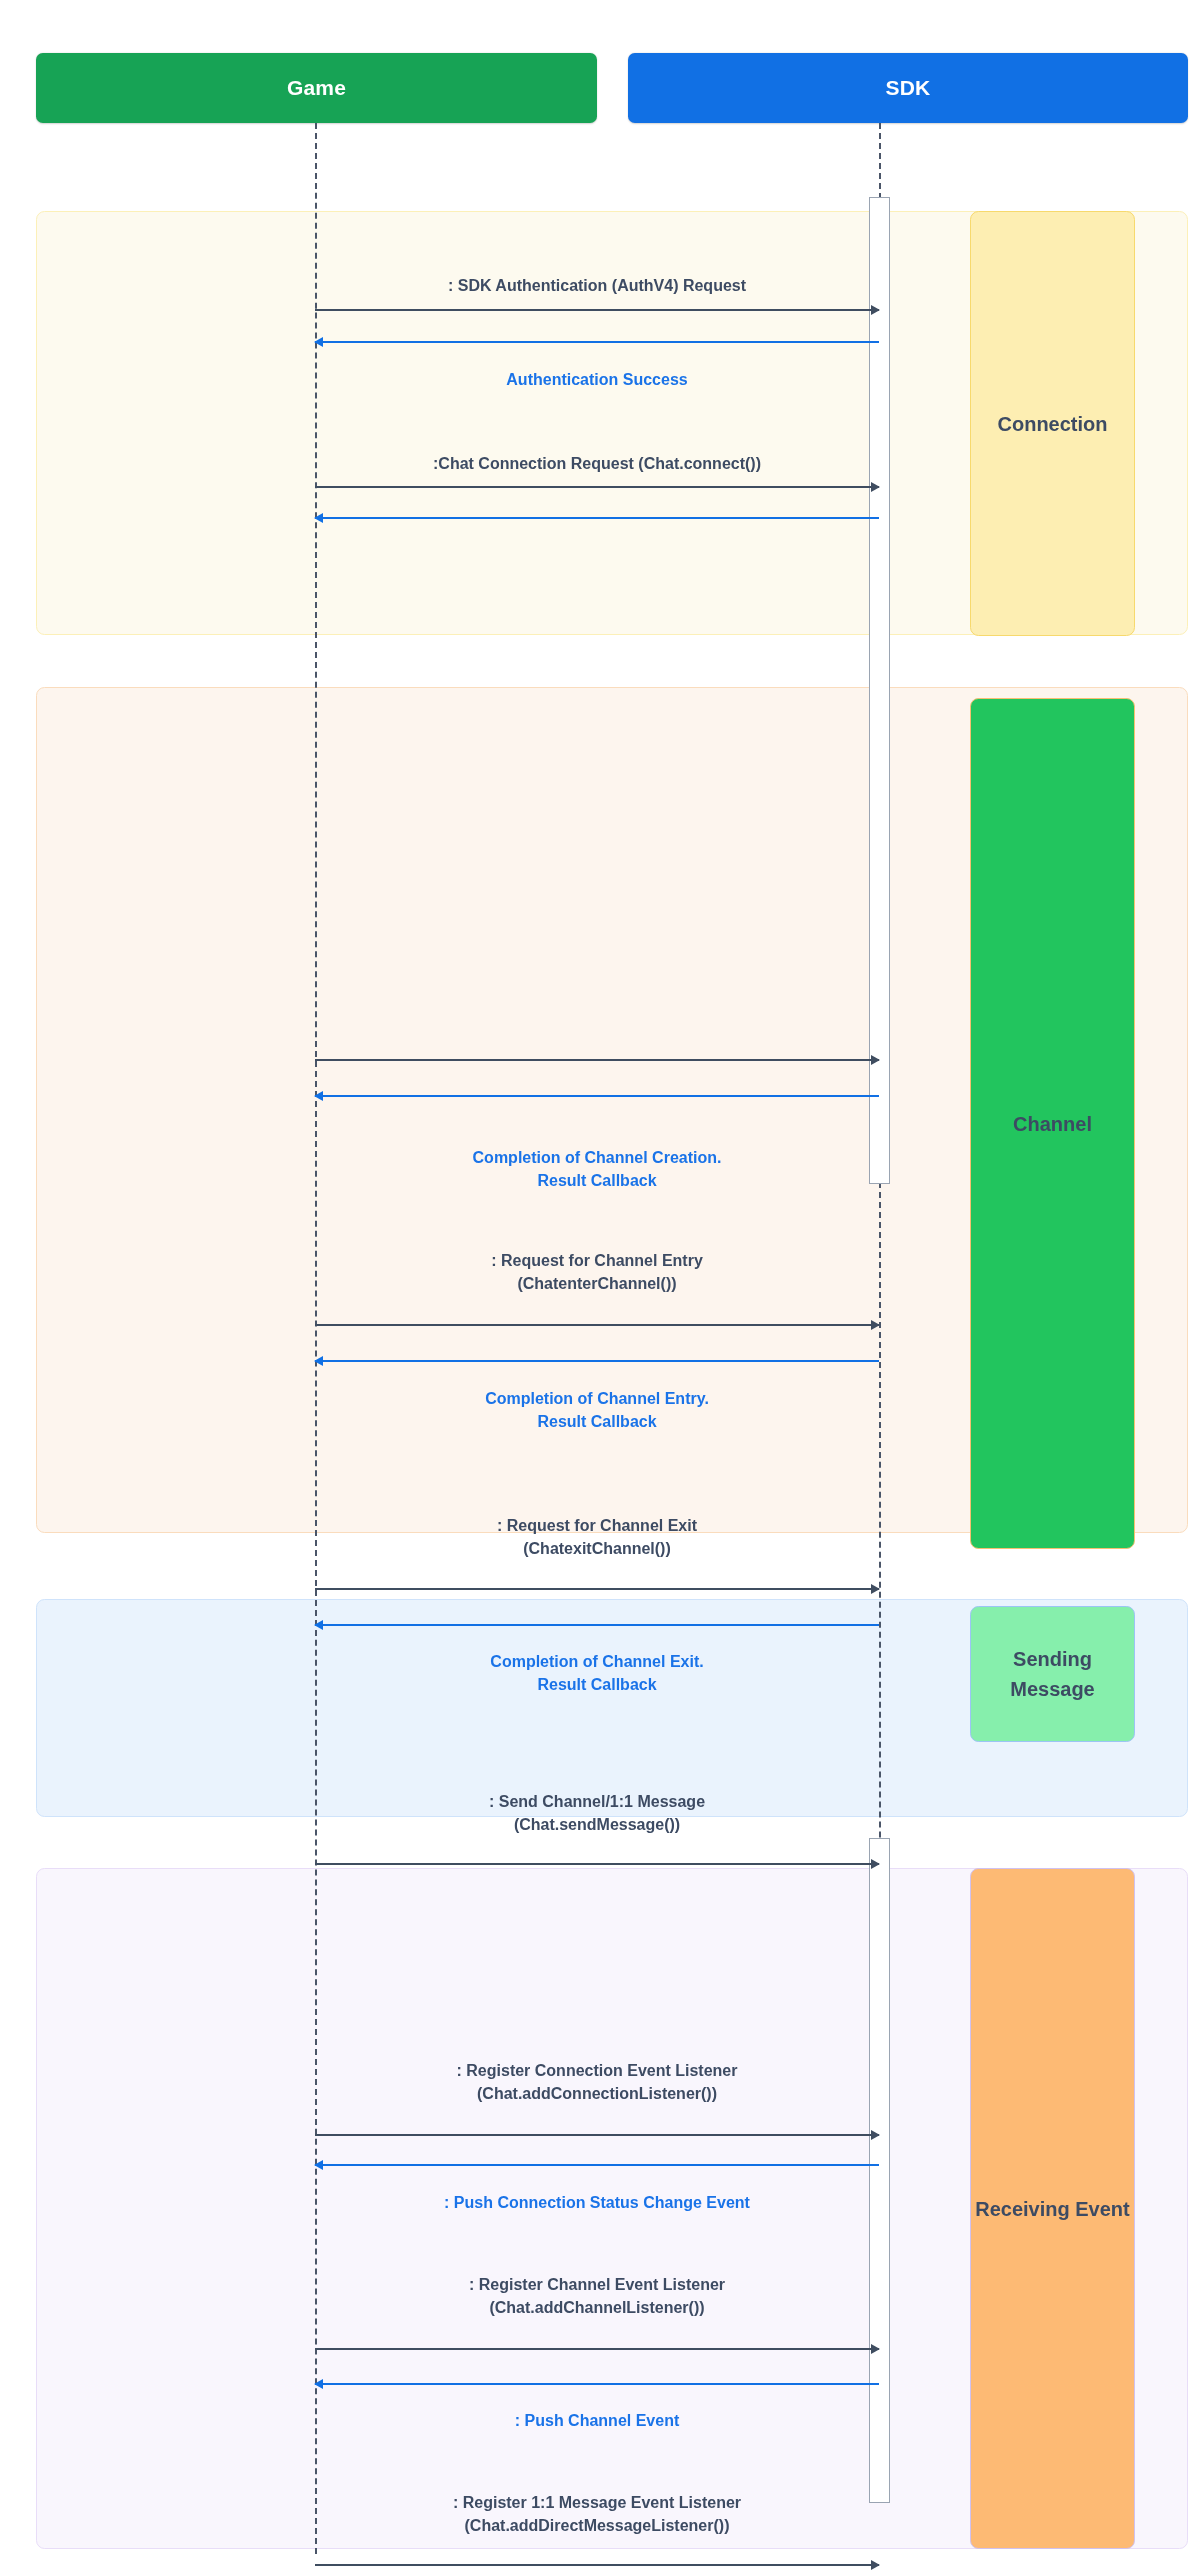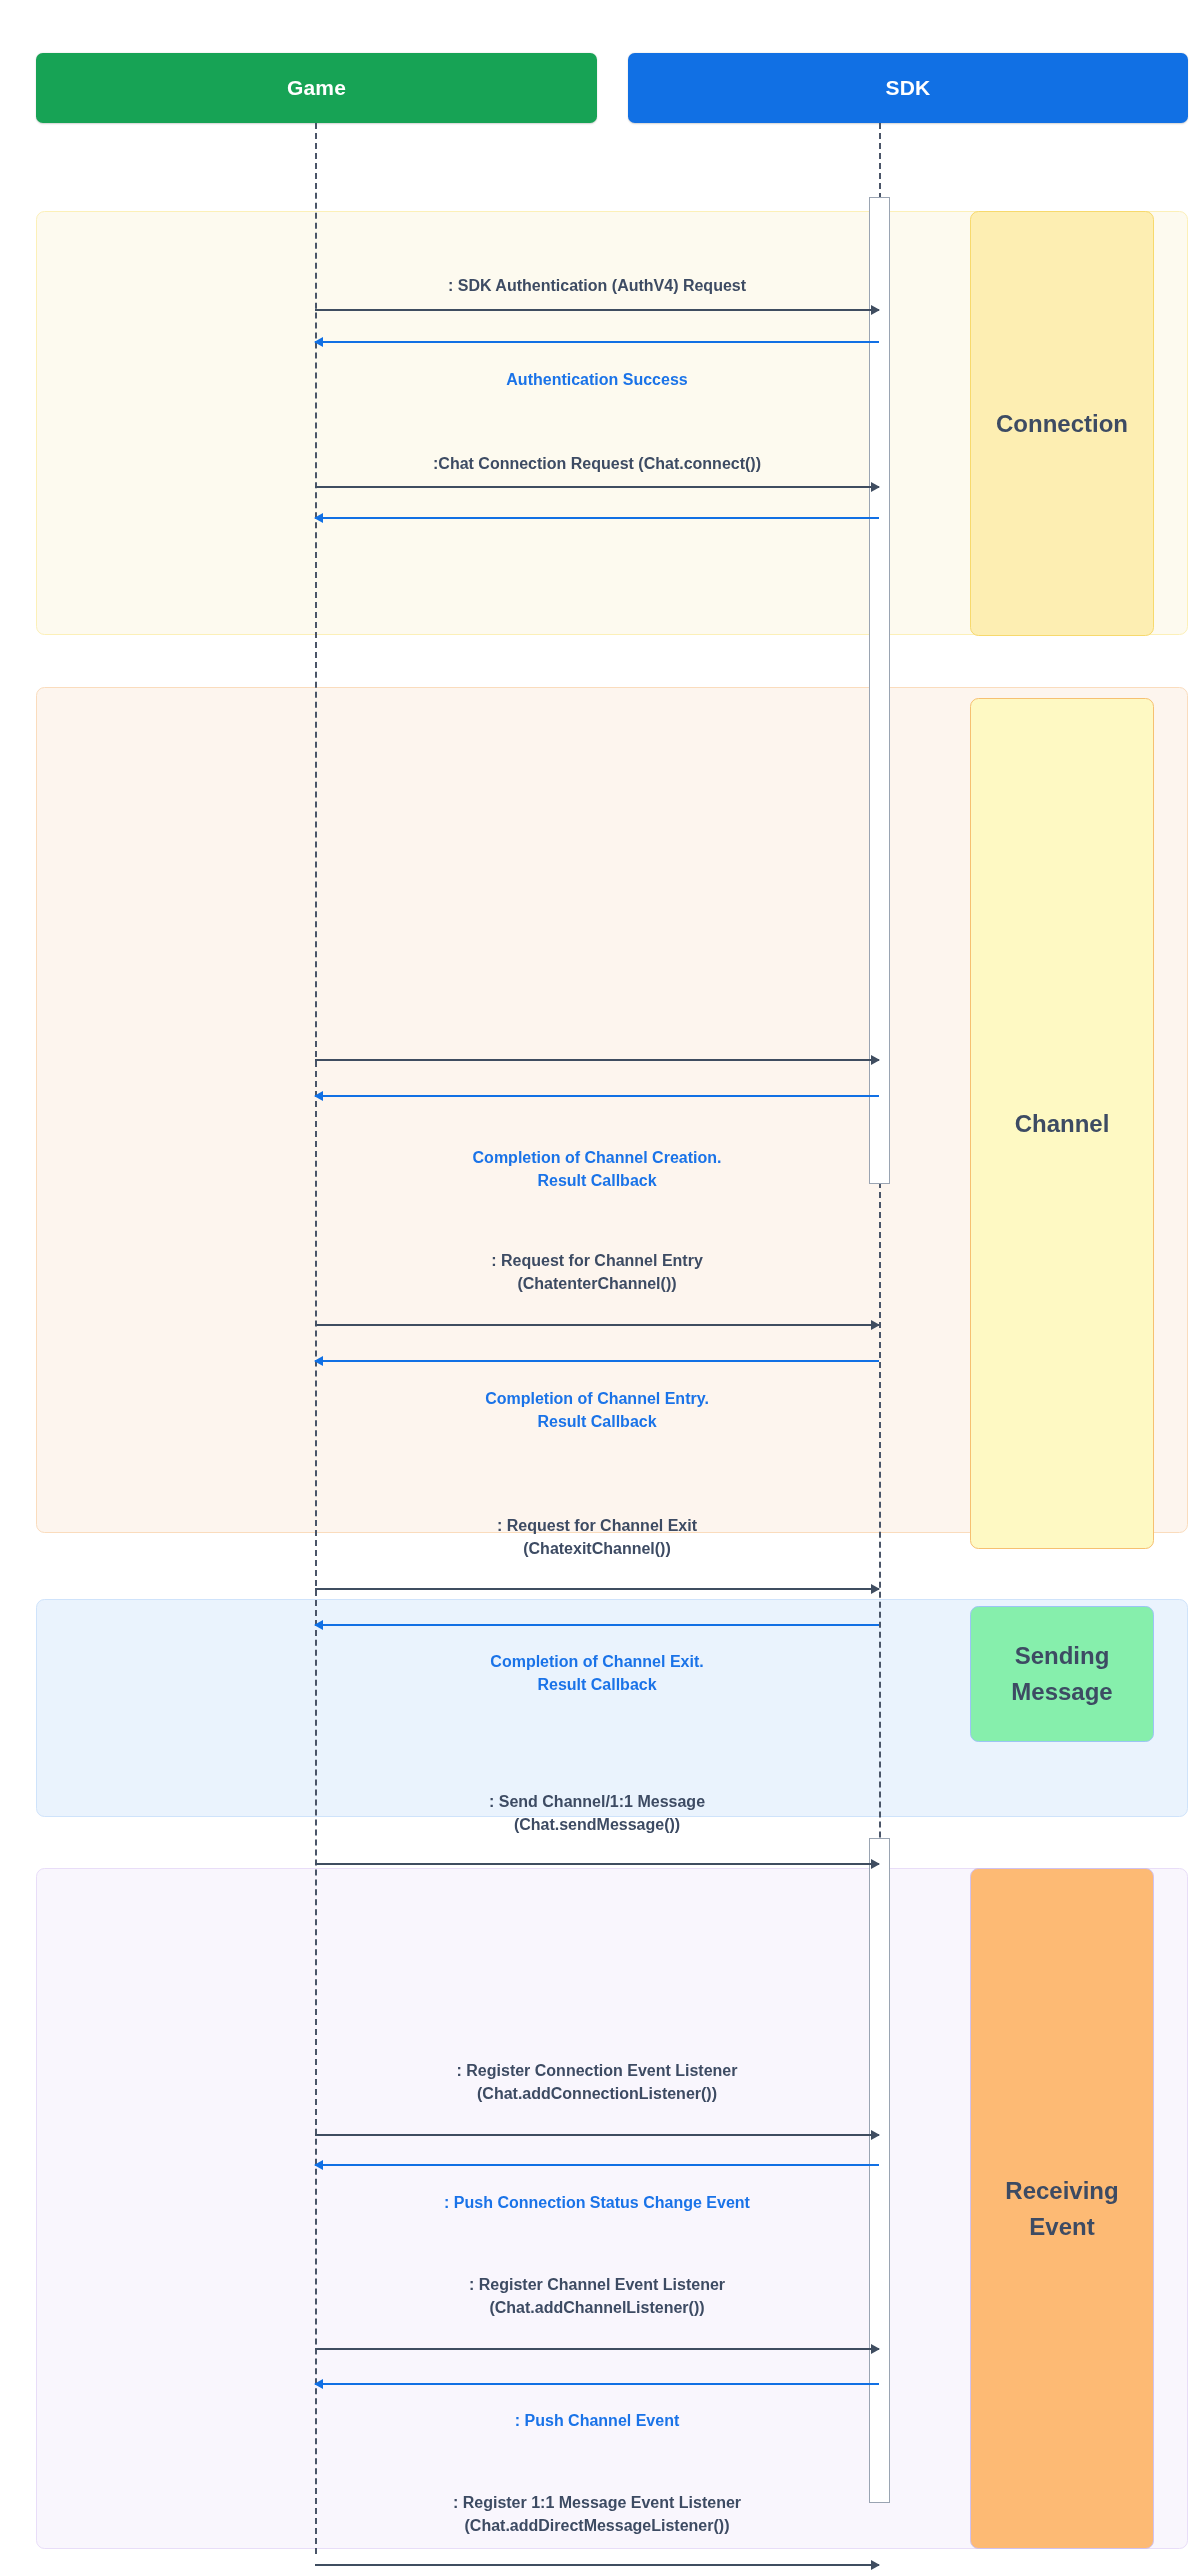--- a/index.html
+++ b/index.html
@@ -67,34 +67,34 @@
   }
   .section.connection { background: #fdfaef; border: 1.7px solid #fcf0b8; }
   .section.channel    { background: #fdf5ee; border: 1.7px solid #fadcbd; }
   .section.sending    { background: #eaf3fd; border: 1.7px solid #cfe3fb; }
   .section.receiving  { background: #f9f6fd; border: 1.7px solid #e8ddf8; }
 
   
   .stage-box {
     position: absolute;
     left: 970px;
-    width: 184px;
+    width: 165px;
     border-radius: 8.5px;
     display: flex;
     align-items: center;
     justify-content: center;
     text-align: center;
-    font-size: 24px;
+    font-size: 20px;
     font-weight: bold;
     color: #3d4b63;
     line-height: 1.5;
     z-index: 2;
   }
   .stage-box.connection { background: #fdeeb2; border: 1.7px solid #f7d96d; }
-  .stage-box.channel    { background: #fef9c3; border: 1.7px solid #f6c071; }
+  .stage-box.channel    { background: #22c55e; border: 1.7px solid #f6c071; }
   .stage-box.sending    { background: #86efac; border: 1.7px solid #9cc4f5; }
   .stage-box.receiving  { background: #fdba74; border: 1.7px solid #d0c1f0; }
 
   
   .msg {
     position: absolute;
     left: 315px;
     width: 564px;
     height: 1.7px;
     z-index: 4;

